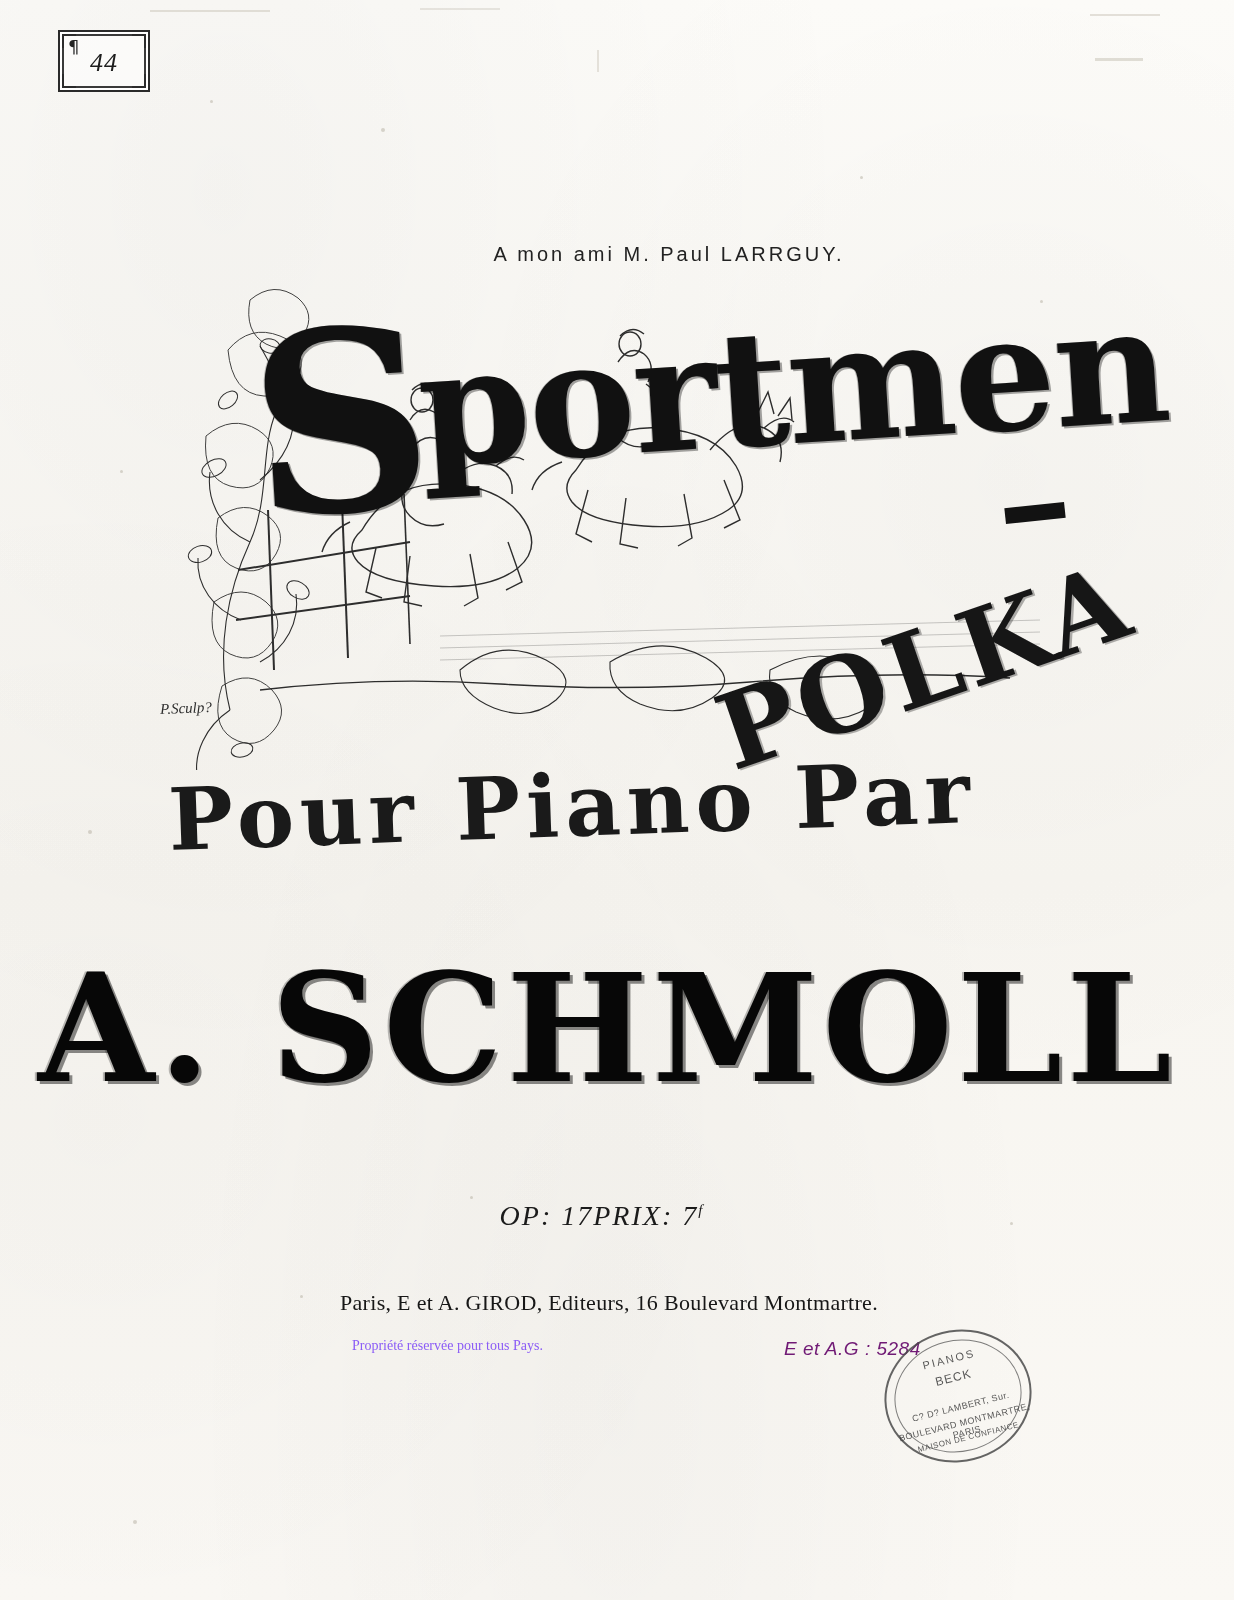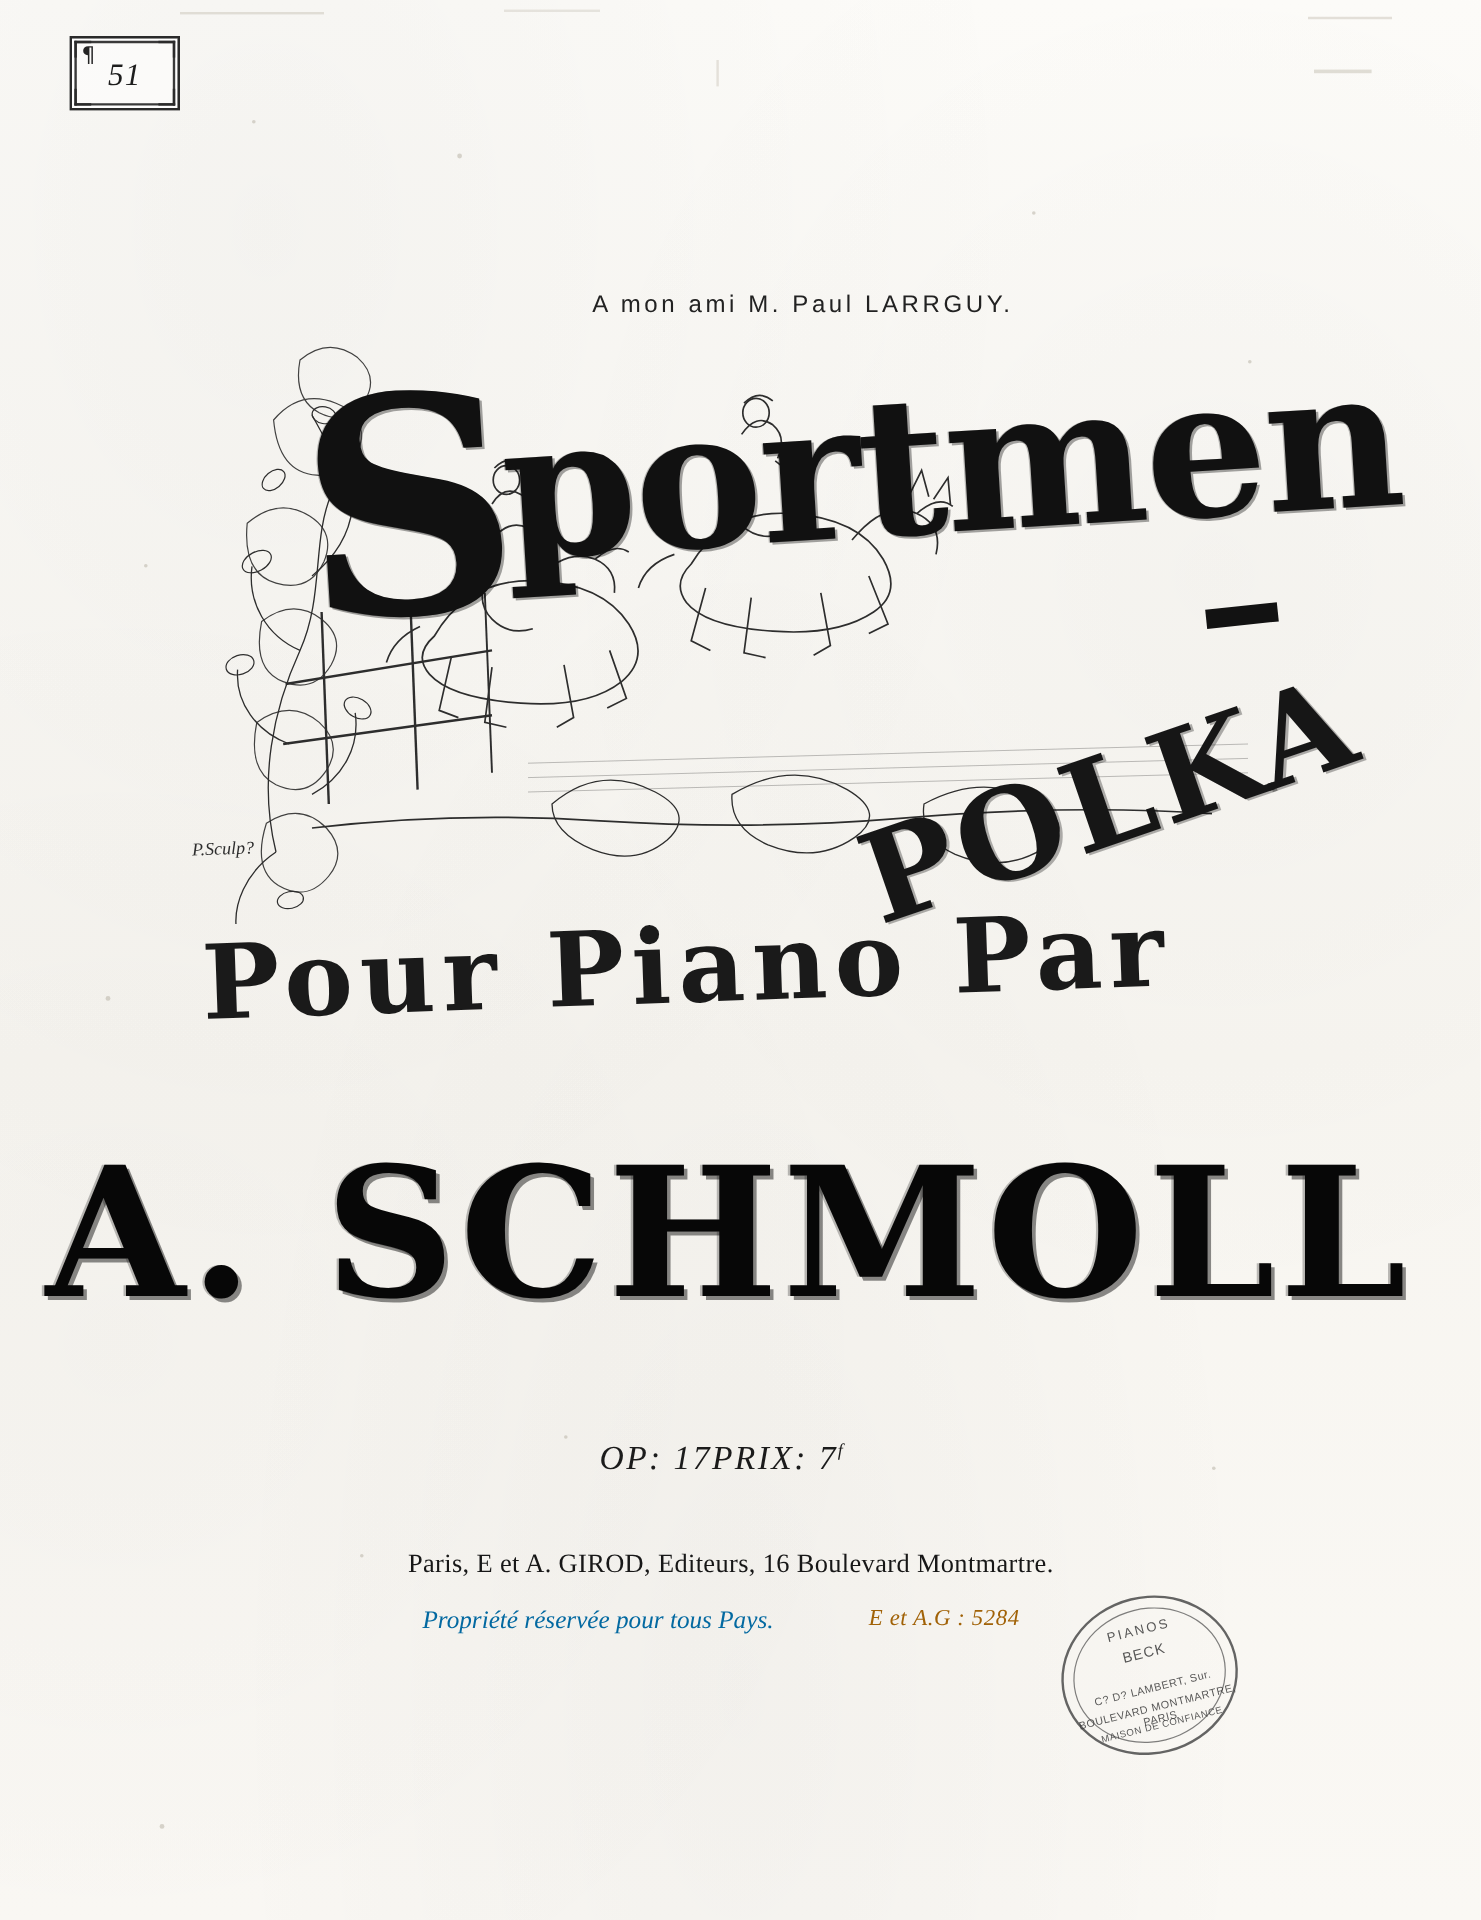--- a/index.html
+++ b/index.html
@@ -226,32 +226,31 @@
     font-size: 22px;
     color: #171717;
     letter-spacing: .3px;
     transform: translateX(-8px);
   }
   .rights {
     position: absolute;
     left: 352px;
     top: 1338px;
     font-family: "Liberation Serif", serif;
-    font-style: italic;
-    font-size: 21px;
-    color: #0369a1;
+    font-size: 14px;
+    color: #8b5cf6;
   }
   .plate {
     position: absolute;
-    left: 724px;
+    left: 784px;
     top: 1338px;
-    font-family: Liberation Serif, serif;
+    font-family: Liberation Sans, sans-serif;
     font-style: italic;
     font-size: 19px;
-    color: #a16207;
+    color: #701a75;
     letter-spacing: .5px;
   }
 
   
   .oval-stamp {
     position: absolute;
     left: 884px;
     top: 1330px;
     width: 148px;
     height: 132px;
@@ -306,21 +305,21 @@
   <div class="speck" style="left:133px;top:1520px;width:4px;height:4px;"></div>
   <div class="speck" style="left:470px;top:1196px;width:3px;height:3px;"></div>
   <div class="speck" style="left:1010px;top:1222px;width:3px;height:3px;"></div>
 
   <div class="stamp-box">
     <div class="corner tl"></div>
     <div class="corner tr"></div>
     <div class="corner bl"></div>
     <div class="corner br"></div>
     <div class="stamp-tick">¶</div>
-    <div class="stamp-num">51</div>
+    <div class="stamp-num">44</div>
   </div>
 
   <div class="dedication">A mon ami  M. Paul  LARRGUY.</div>
 
   <div class="title-zone">
 
     <svg class="ink" width="1010" height="620" viewBox="0 0 1010 620" style="left:0;top:0;">
       <g stroke="#1d1d1d" fill="none" stroke-width="1.1">
 
         <path d="M120 560 C105 500 118 440 140 392 C160 348 150 300 166 262 C176 238 160 214 150 196"></path>

